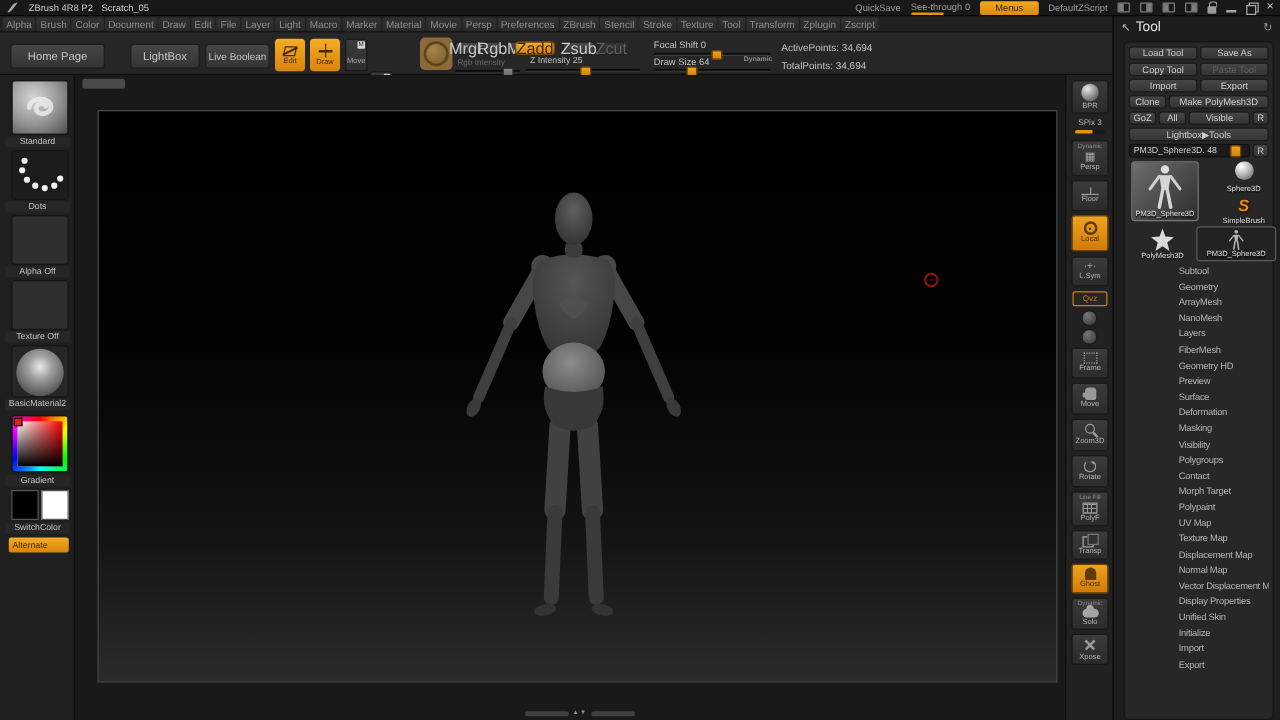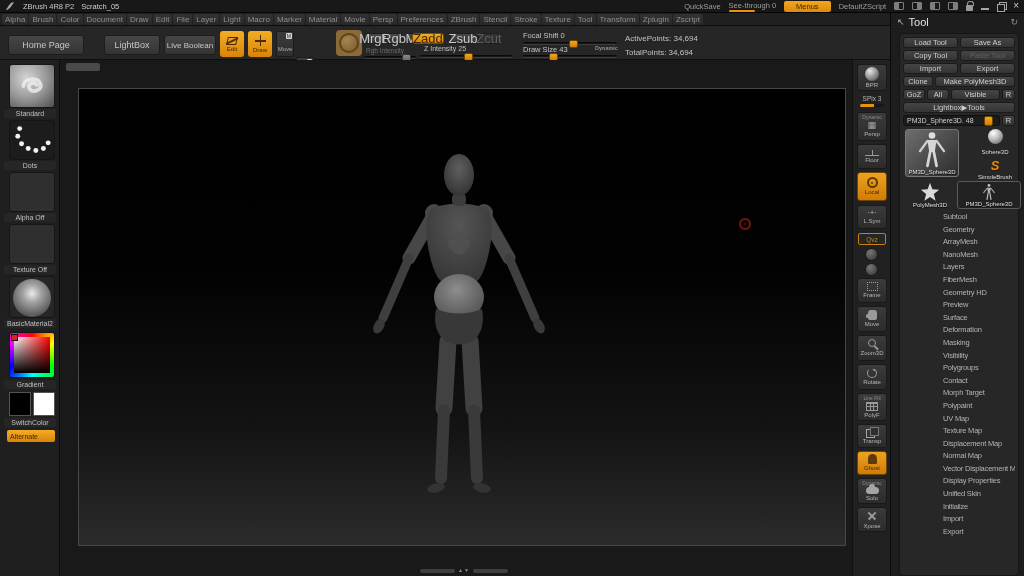--- a/index.html
+++ b/index.html
@@ -235,21 +235,21 @@
   <div class="btn small dim abs" style="left:478px;top:7px;width:22px;height:11px">Zcut</div>
   <span class="shelf-text" style="left:424px;top:19px;font-size:7px">Z Intensity 25</span>
   <div class="slider-track" style="left:420px;top:29px;width:92px">
     <div class="slider-handle" style="left:44px"></div>
   </div>
 
   <span class="shelf-text" style="left:523px;top:5px">Focal Shift 0</span>
   <div class="slider-track" style="left:523px;top:16px;width:94px">
     <div class="slider-handle" style="left:46px"></div>
   </div>
-  <span class="shelf-text" style="left:523px;top:19px;top:19px">Draw Size 43</span>
+  <span class="shelf-text" style="left:523px;top:19px;top:19px">Draw Size 64</span>
   <div class="slider-track" style="left:523px;top:29px;width:94px">
     <div class="slider-handle" style="left:26px"></div>
   </div>
   <span class="shelf-text" style="left:595px;top:19px;font-size:5.5px;font-weight:bold;color:#8f8f8f">Dynamic</span>
 
   <span class="shelf-text" style="left:625px;top:8px;font-size:8px">ActivePoints: 34,694</span>
   <span class="shelf-text" style="left:625px;top:22px;font-size:8px">TotalPoints: 34,694</span>
 </div>
 
 <div id="lefttray">

